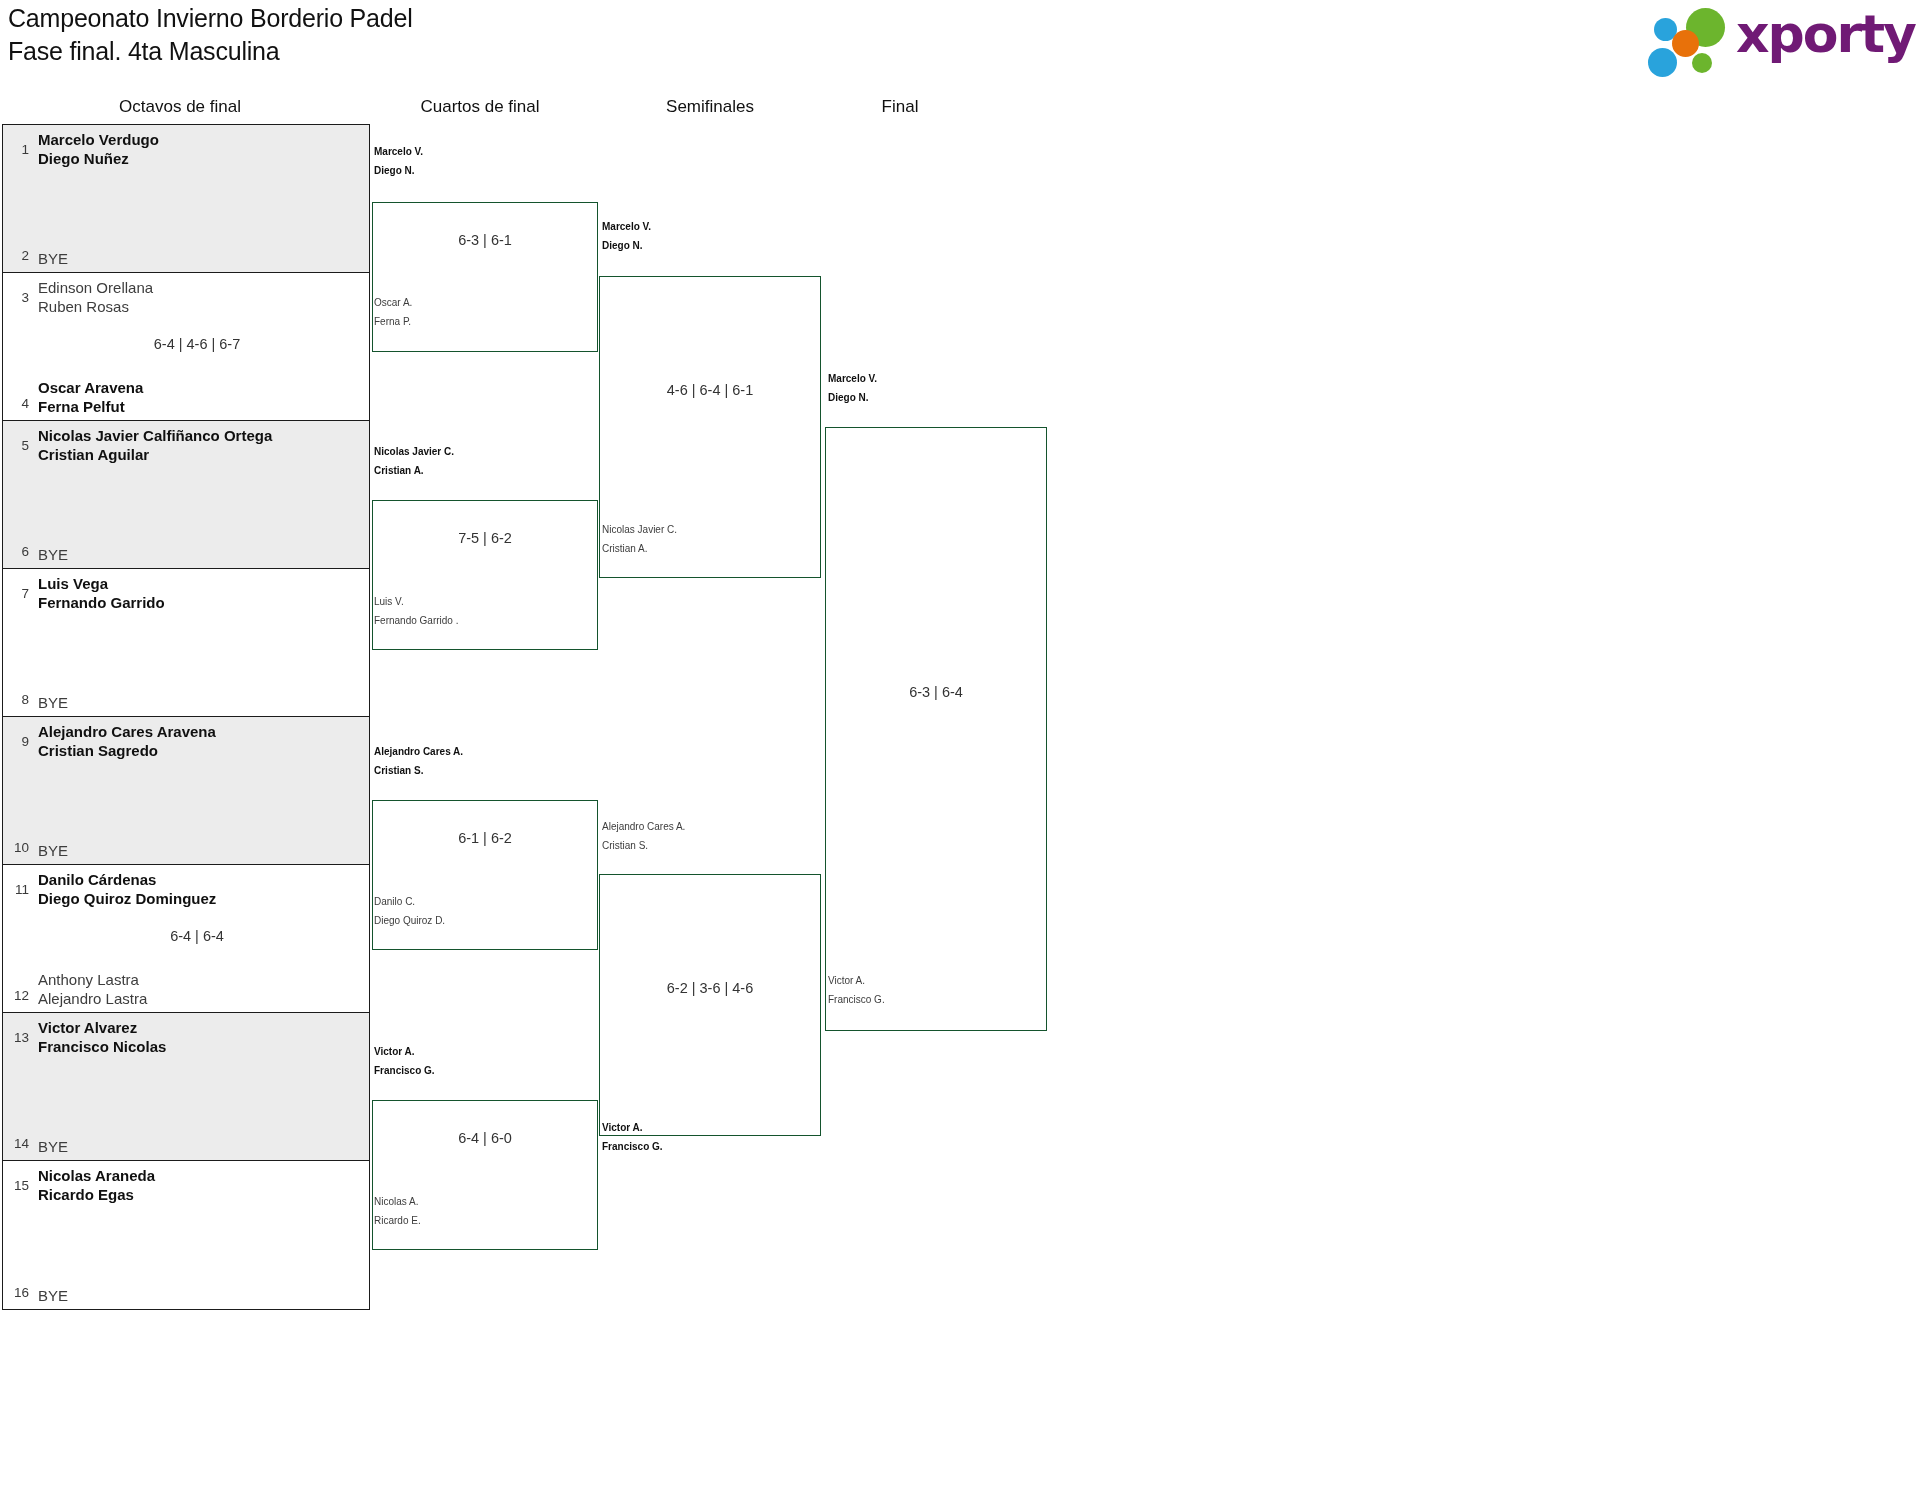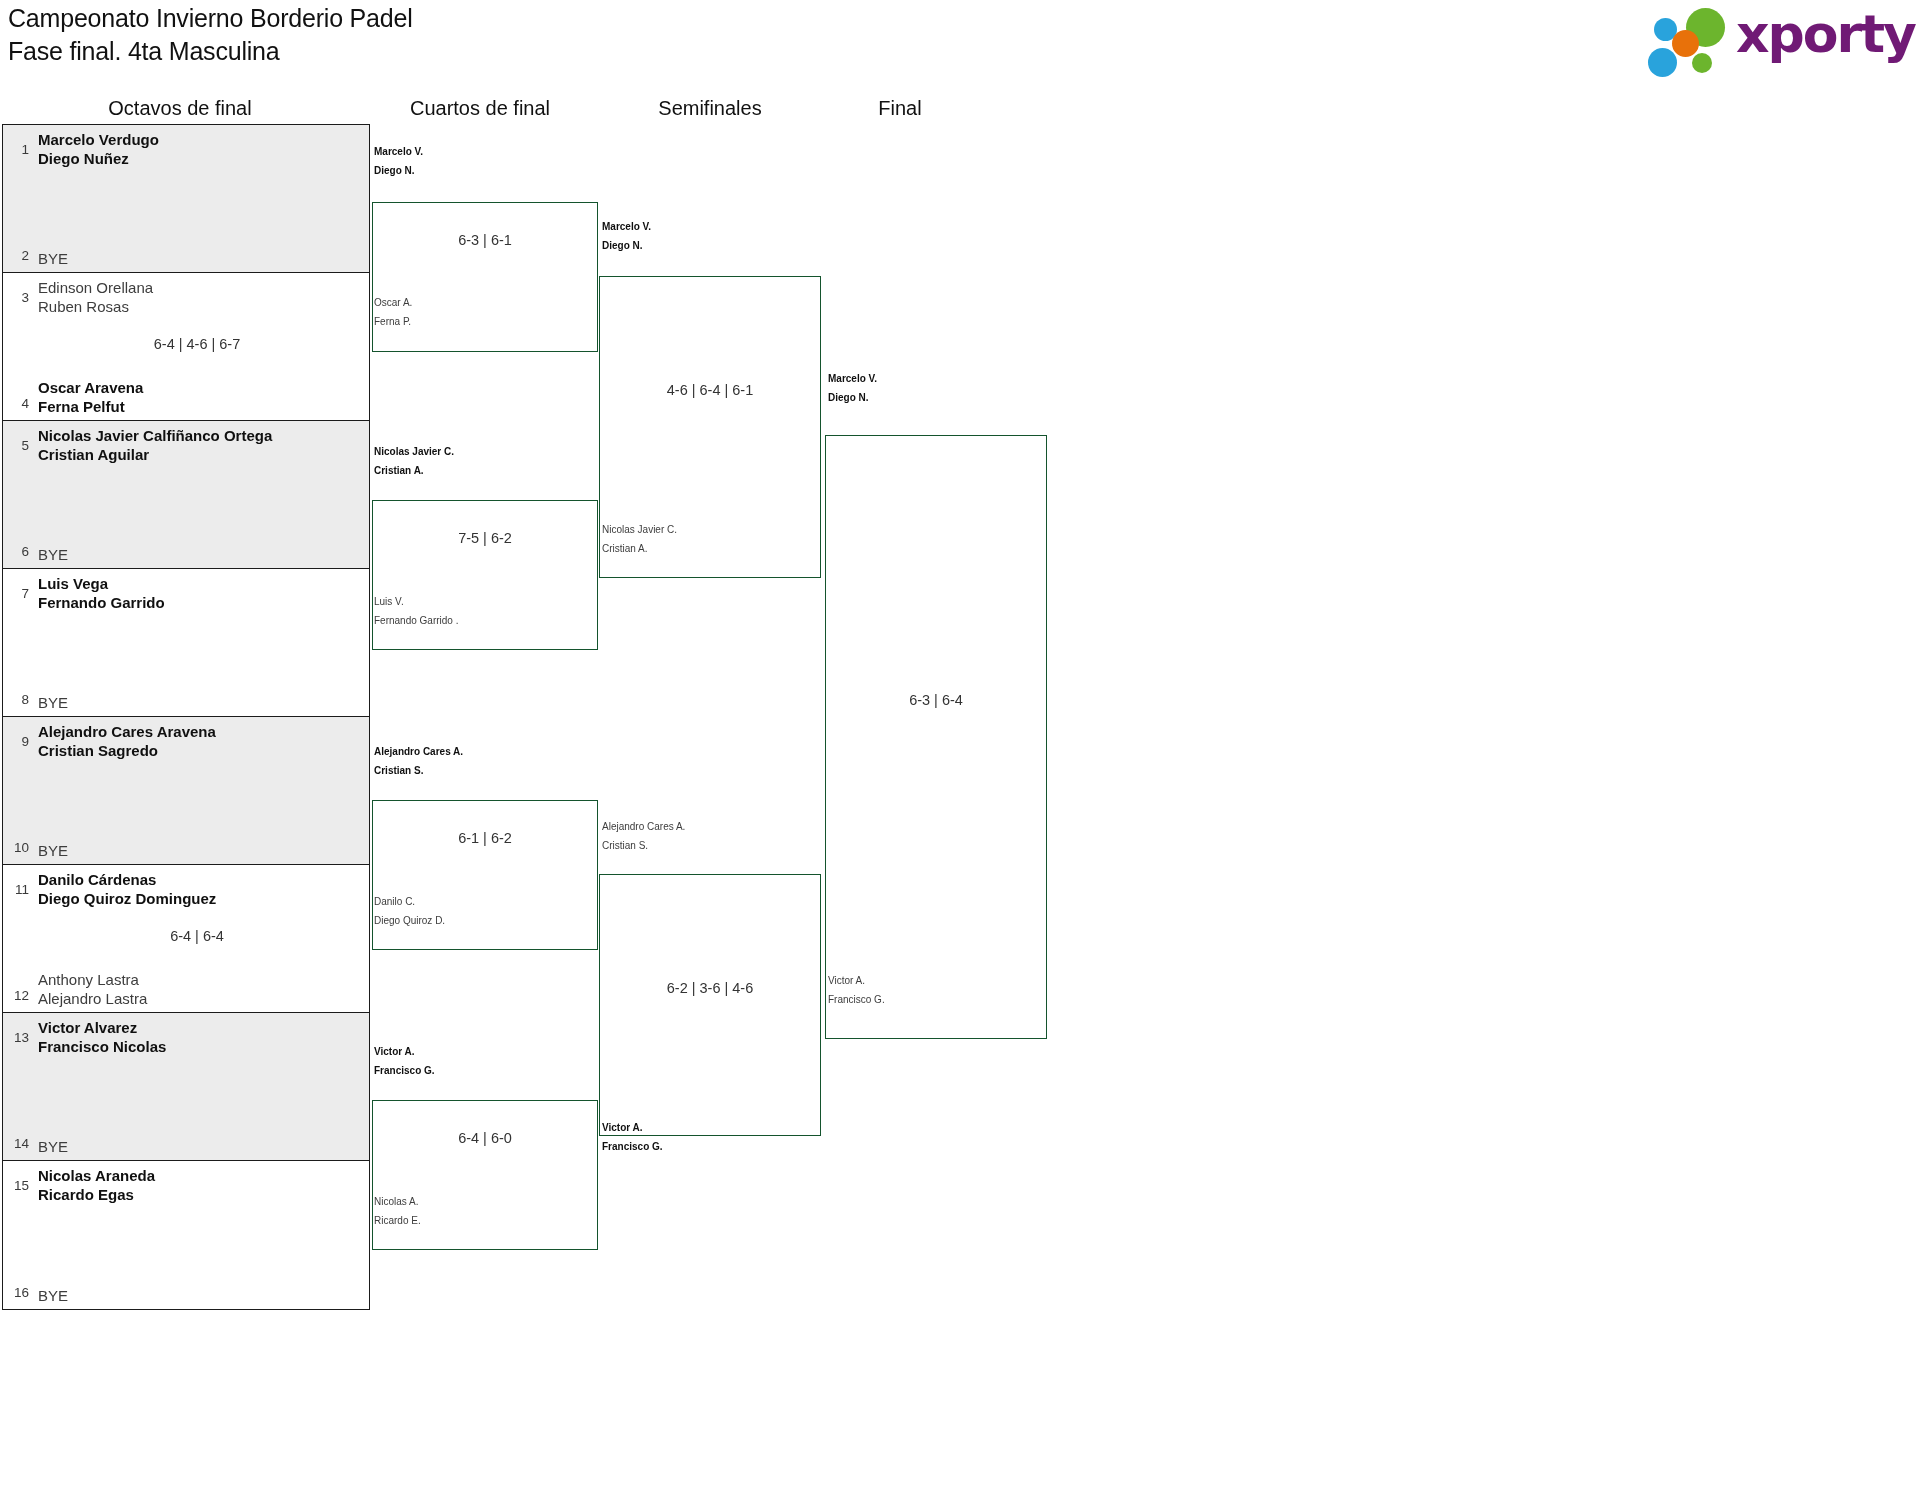--- a/index.html
+++ b/index.html
@@ -44,21 +44,21 @@
     font-weight: 700;
     color: #701a75;
     letter-spacing: -2px;
     font-family: "DejaVu Sans", sans-serif;
   }
   .logo-dot { position: absolute; border-radius: 50%; }
 
   
   .round-header {
     position: absolute;
-    font-size: 20px;
+    font-size: 17px;
     font-weight: 400;
     color: #111111;
     text-align: center;
     white-space: nowrap;
     top: 97px;
   }
 
   
   #round1 {
     position: absolute;
@@ -362,19 +362,19 @@
 </div>
 <div class="adv-name winner" style="left:602px; top:1119px;">
   <span class="ln">Victor A.</span>
   <span class="ln">Francisco G.</span>
 </div>
 
 <div class="adv-name winner" style="left:828px; top:370px;">
   <span class="ln">Marcelo V.</span>
   <span class="ln">Diego N.</span>
 </div>
-<div class="conn" style="left:825px; top:427px; width:222px; height:604px;margin-top:8px;">
+<div class="conn" style="left:825px; top:427px; width:222px; height:604px;">
   <span class="score" style="top:256px;">6-3 | 6-4</span>
 </div>
 <div class="adv-name loser" style="left:828px; top:972px;">
   <span class="ln">Victor A.</span>
   <span class="ln">Francisco G.</span>
 </div>
 
 </body></html>

